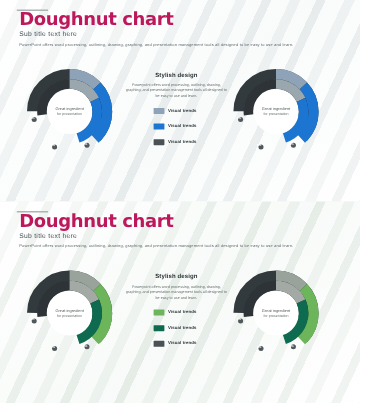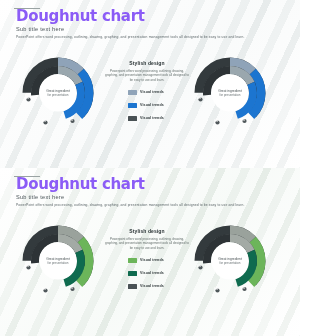--- a/index.html
+++ b/index.html
@@ -45,21 +45,21 @@
     background:linear-gradient(135deg,rgba(255,255,255,.55),rgba(230,240,232,.3) 55%,rgba(255,255,255,.5));
   }
 
   .accent-rule{
     position:absolute;left:14px;top:8px;
     width:26px;height:1px;background:#9aa3a3;
   }
   .title{
     position:absolute;left:16px;top:9px;
     font-size:15px;font-weight:bold;letter-spacing:-.3px;
-    color:#8b5cf6;line-height:1;
+    color:#be185d;line-height:1;
     font-family:"DejaVu Sans", sans-serif;
   }
   .subtitle{
     position:absolute;left:16px;top:26px;
     font-size:5.6px;color:#4a5458;letter-spacing:.25px;
   }
   .bodytext{
     position:absolute;left:16px;top:35px;
     width:262px;
     font-size:3.3px;color:#5b6568;letter-spacing:.15px;

